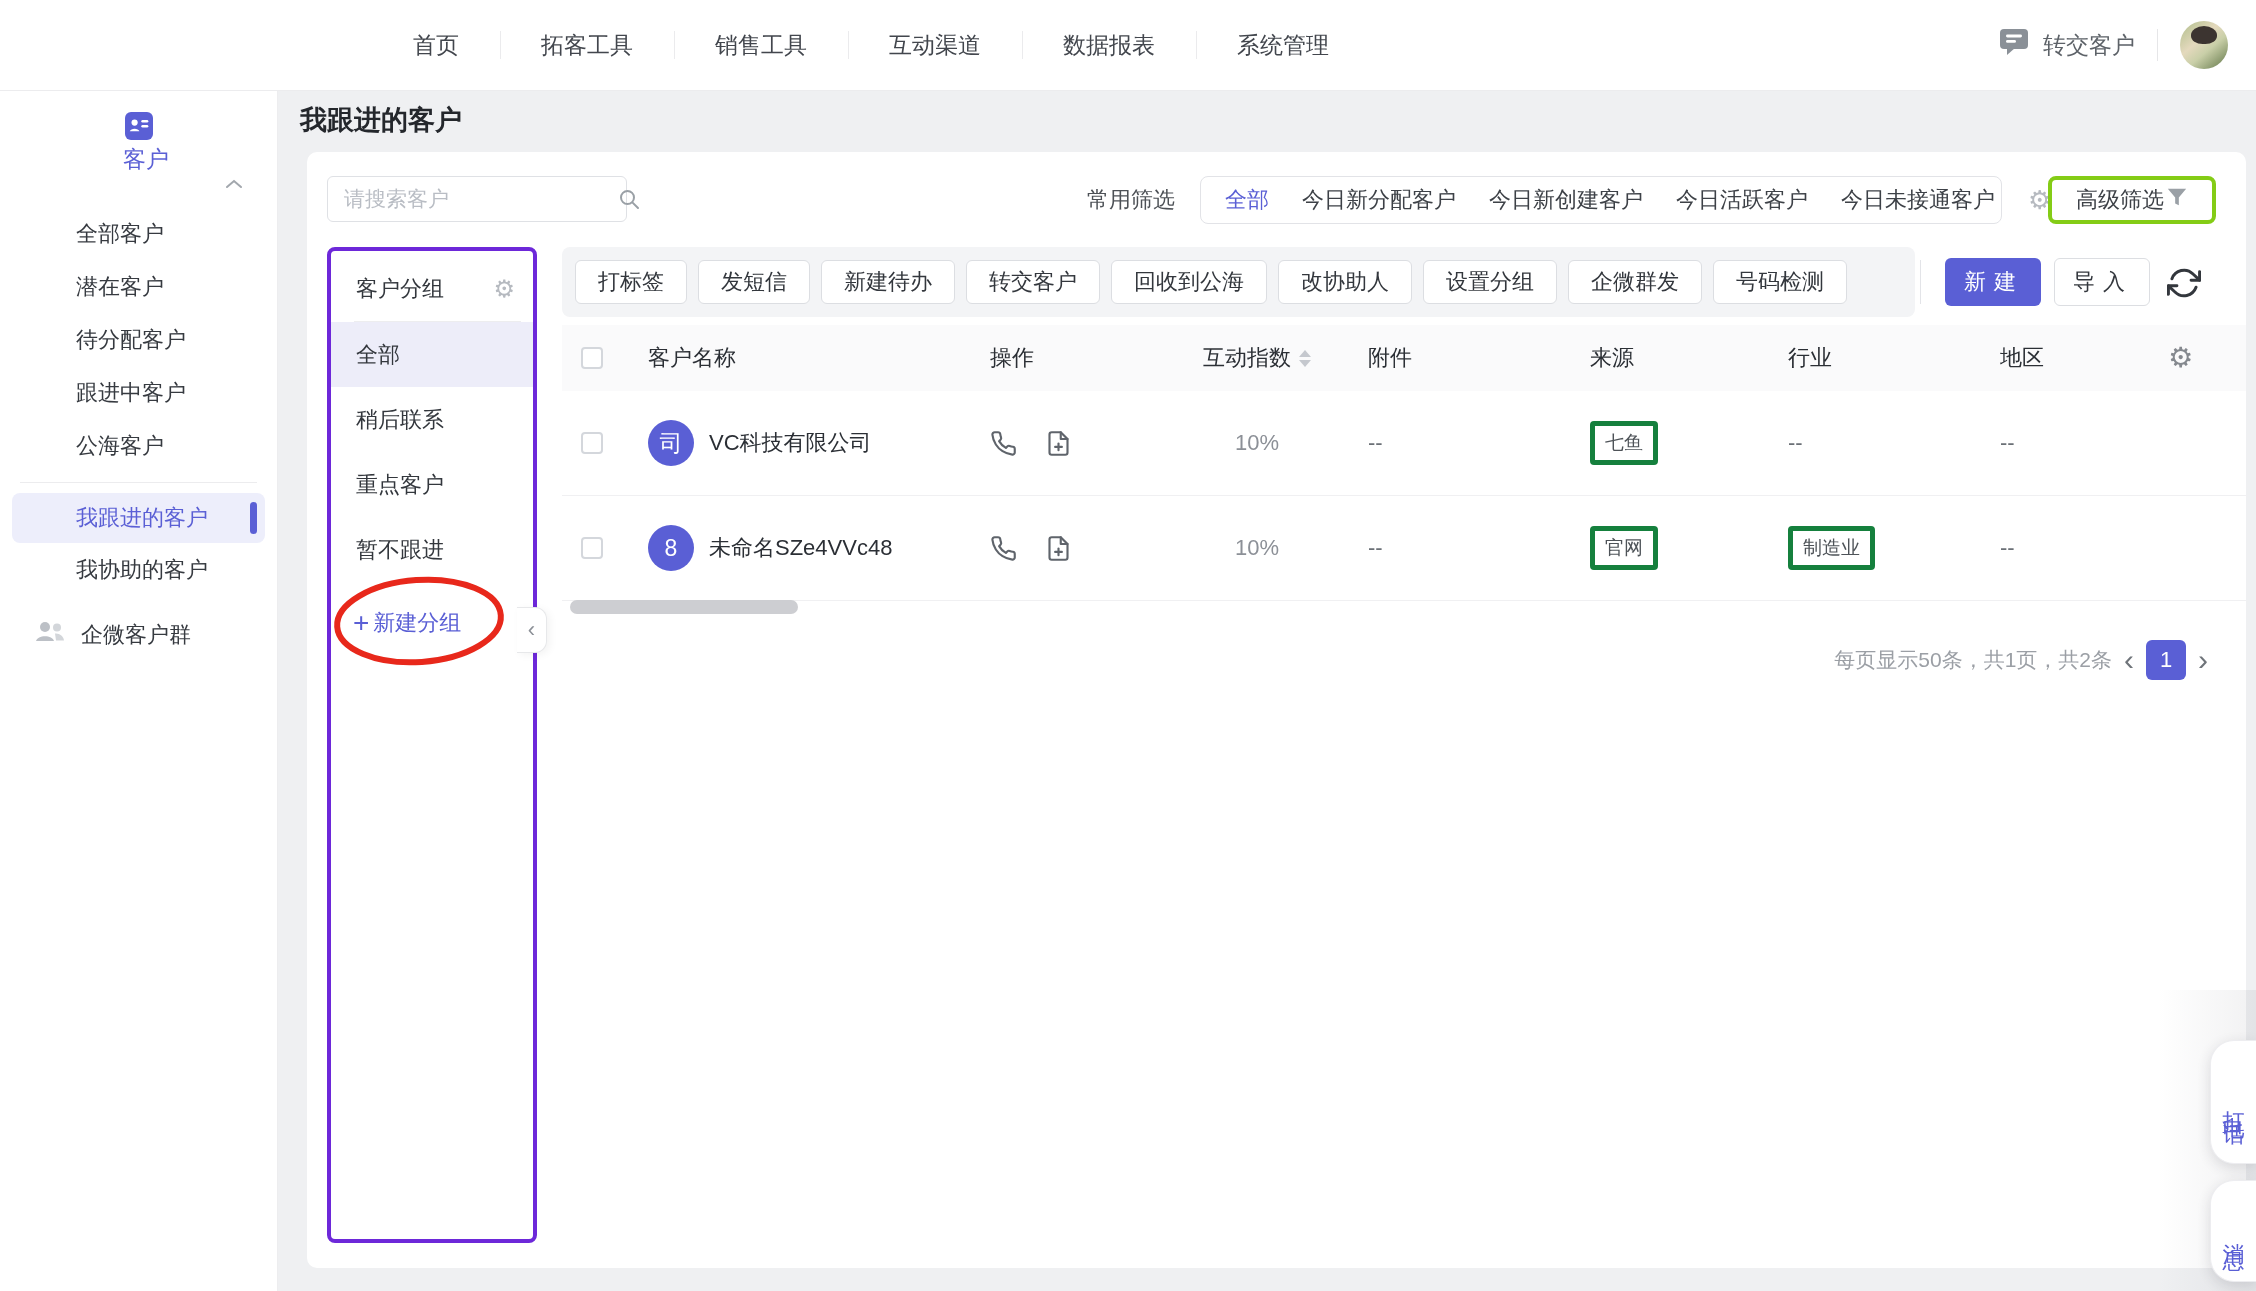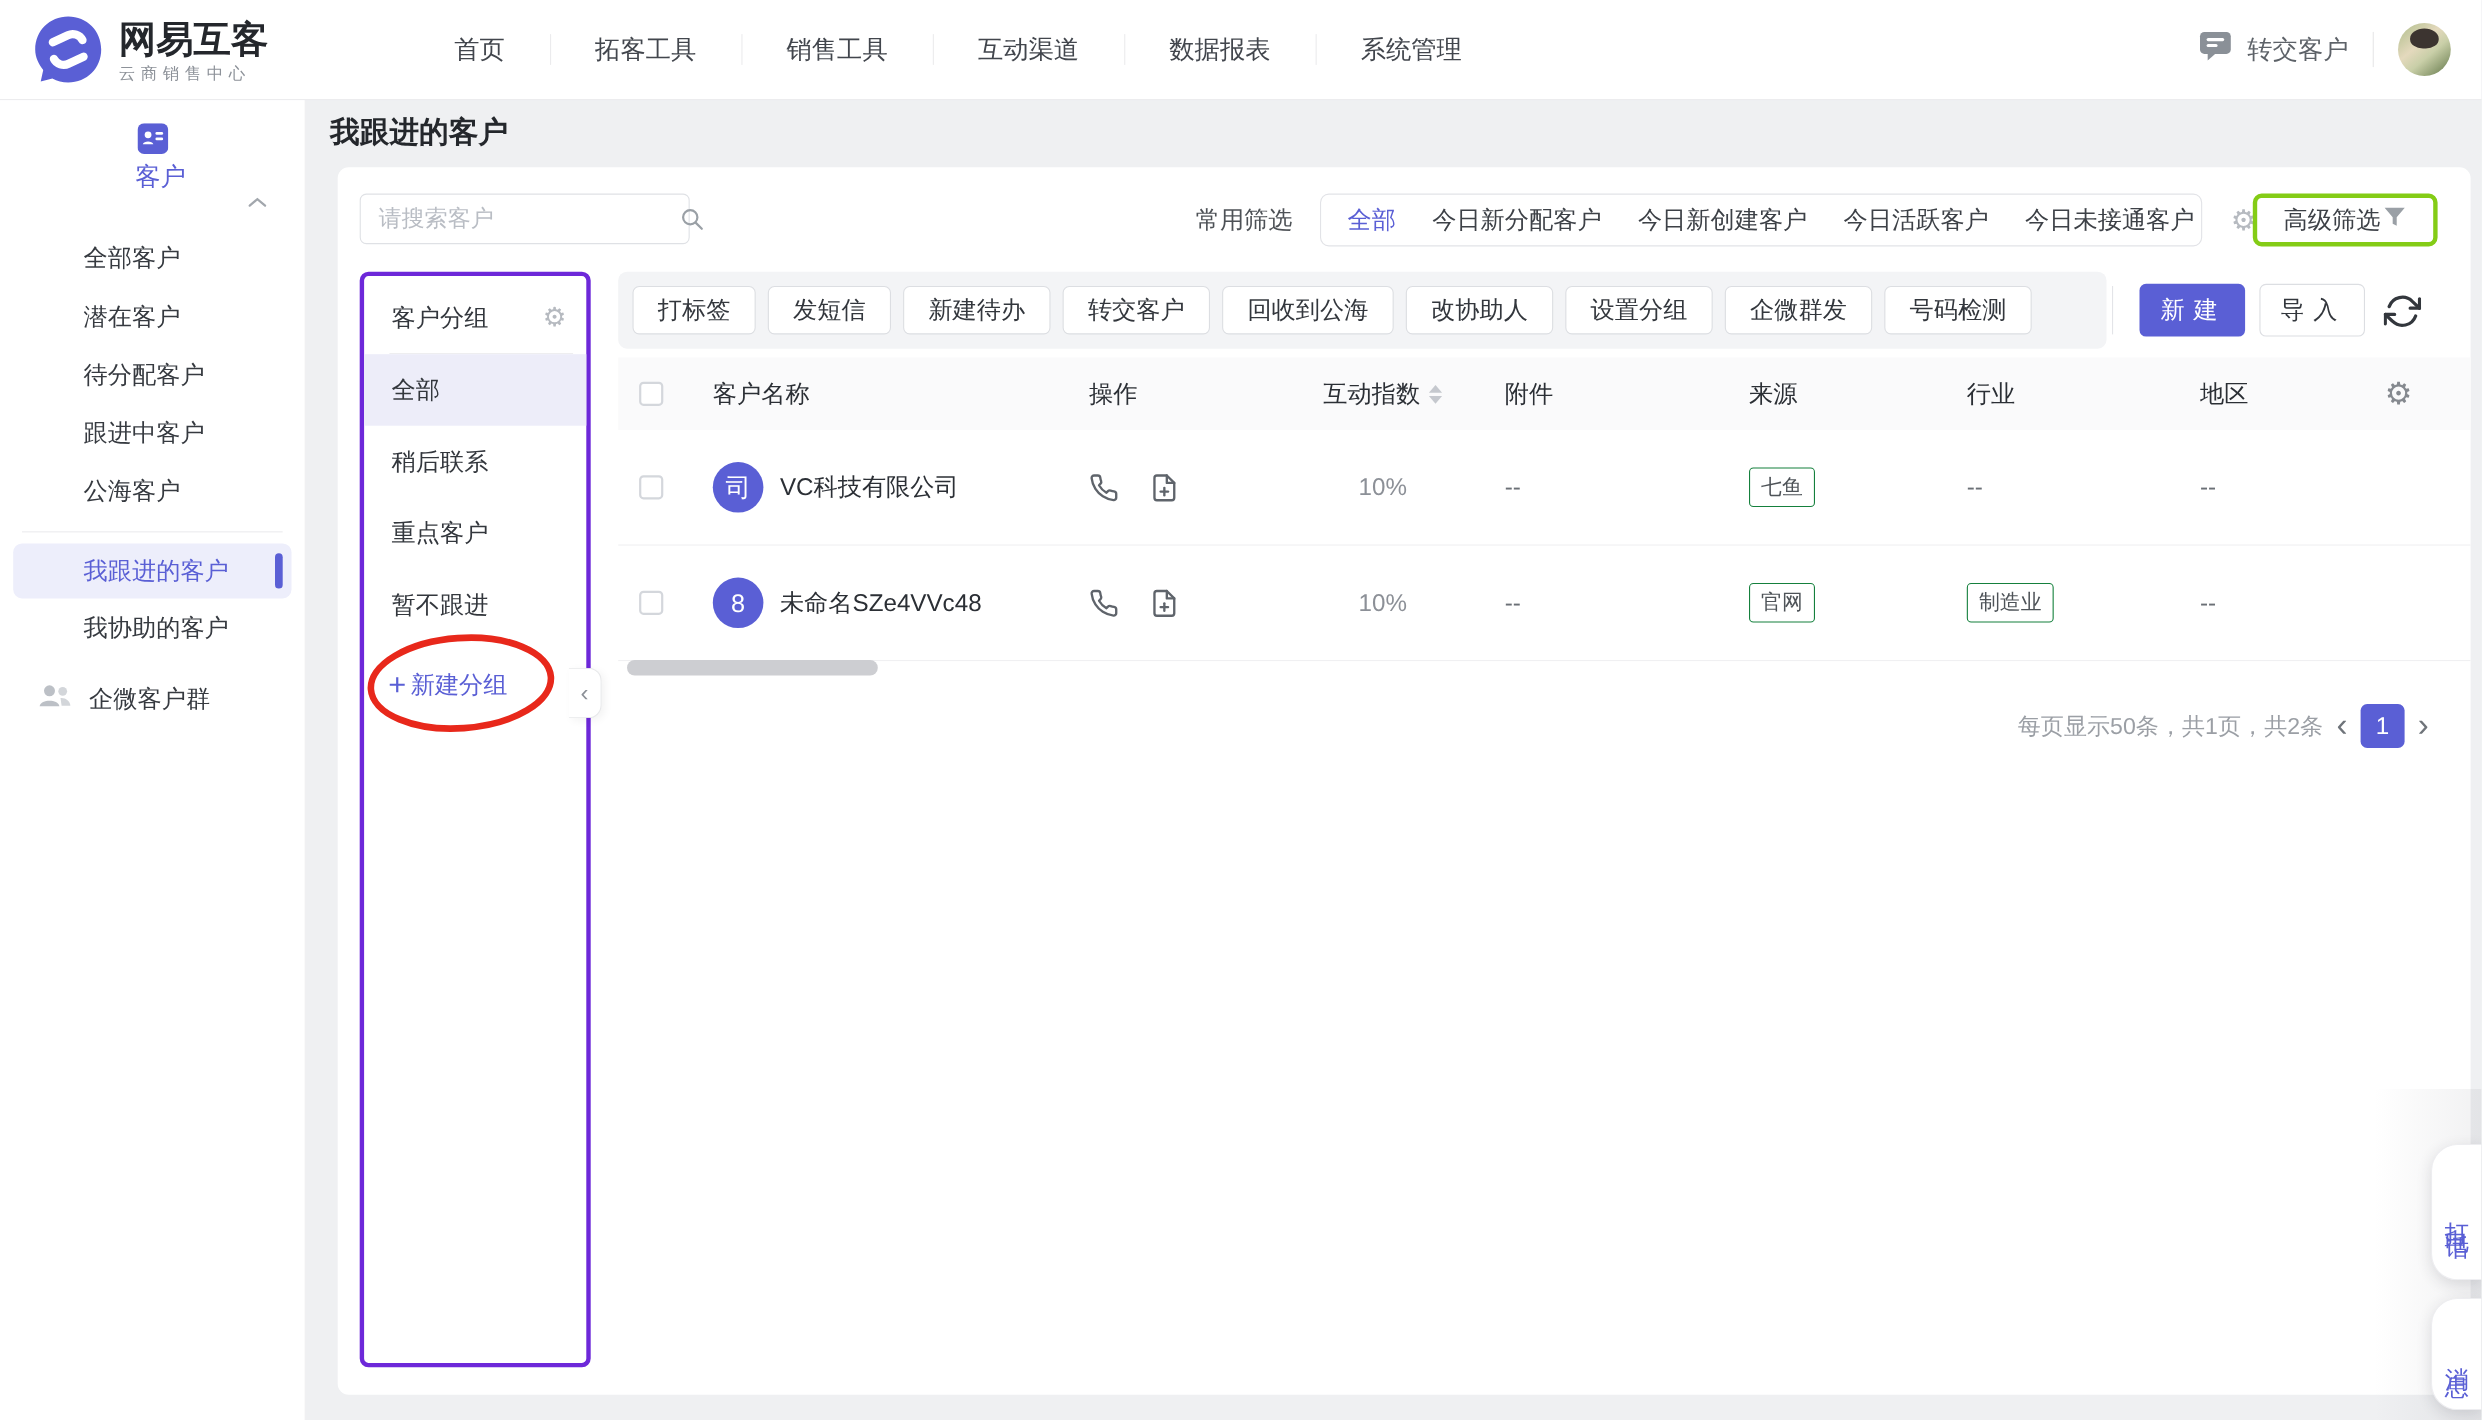--- a/index.html
+++ b/index.html
@@ -109,21 +109,21 @@
   .c-gear .gear{color:#85898f;font-size:28px;}
   .checkbox{width:22px;height:22px;border:2px solid #d4d7dc;border-radius:4px;background:#fff;cursor:pointer;}
   .sort{display:flex;flex-direction:column;gap:3px;cursor:pointer;}
   .sort i{display:block;width:0;height:0;border-left:6px solid transparent;border-right:6px solid transparent;}
   .sort .up{border-bottom:7px solid #c5c8ce;}
   .sort .down{border-top:7px solid #c5c8ce;}
   .avatar-chip{width:46px;height:46px;border-radius:50%;background:#5a5fd5;color:#fff;display:flex;align-items:center;justify-content:center;
                font-size:23px;margin-right:15px;flex:0 0 auto;}
   .cust-name{color:#2b2f35;cursor:pointer;}
   .muted{color:#6b7076;}
-  .tag{display:inline-block;border:1px solid #15803d;border-radius:4px;padding:4px 10px;font-size:19px;color:#4e5358;background:#fff;}
+  .tag{display:inline-block;border:5px solid #15803d;border-radius:4px;padding:4px 10px;font-size:19px;color:#4e5358;background:#fff;}
   .icon-btn{background:none;border:none;padding:0;cursor:pointer;line-height:0;}
   .h-thumb{position:absolute;left:263px;top:448px;width:228px;height:14px;background:#cdced2;border-radius:7px;cursor:grab;}
 
   
   .pagination{position:absolute;right:34px;top:486px;height:44px;display:flex;align-items:center;gap:8px;}
   .pg-summary{font-size:21px;color:#9b9fa5;}
   .pg-arrow{font-size:30px;color:#6f747a;cursor:pointer;line-height:1;padding:0 4px;background:none;border:none;font-family:inherit;}
   .pg-page{width:40px;height:40px;background:#5a5fd5;color:#fff;border-radius:6px;display:flex;align-items:center;justify-content:center;
            font-size:22px;cursor:pointer;}
 
@@ -136,33 +136,20 @@
   .float-pill span{writing-mode:vertical-rl;font-size:22px;color:#5a5fd5;letter-spacing:6px;}
   .float-call{top:1040px;height:124px;}
   .float-msg{top:1180px;height:102px;}
 </style>
 </head>
 <body>
 
 <div class="app">
 
   <header class="navbar">
-    <div class="logo">
-      <span>
-        <svg width="64" height="64" viewBox="0 0 64 64">
-          <path fill="#5a5fd5" d="M32 2c17 0 30 13 30 30S49 62 32 62c-5.2 0-10.1-1.3-14.4-3.6L7 61l2.3-10.4C5.2 45.5 2 39.1 2 32 2 15 15 2 32 2z"></path>
-          <path fill="none" stroke="#fff" stroke-width="7.5" stroke-linecap="round" d="M45 23.5c-2.5-5-8.5-6.8-13.3-4.5L18 25.5"></path>
-          <path fill="none" stroke="#fff" stroke-width="7.5" stroke-linecap="round" d="M19 40.5c2.5 5 8.5 6.8 13.3 4.5L46 38.5"></path>
-        </svg>
-      </span>
-      <span class="logo-text">
-        <span class="brand-name">网易互客</span>
-        <span class="brand-sub">云商销售中心</span>
-      </span>
-    </div>
     <nav class="nav">
       <div class="nav-item">首页</div>
       <div class="nav-item">拓客工具</div>
       <div class="nav-item">销售工具</div>
       <div class="nav-item">互动渠道</div>
       <div class="nav-item">数据报表</div>
       <div class="nav-item">系统管理</div>
     </nav>
     <div class="nav-right">
       <div class="contact">

